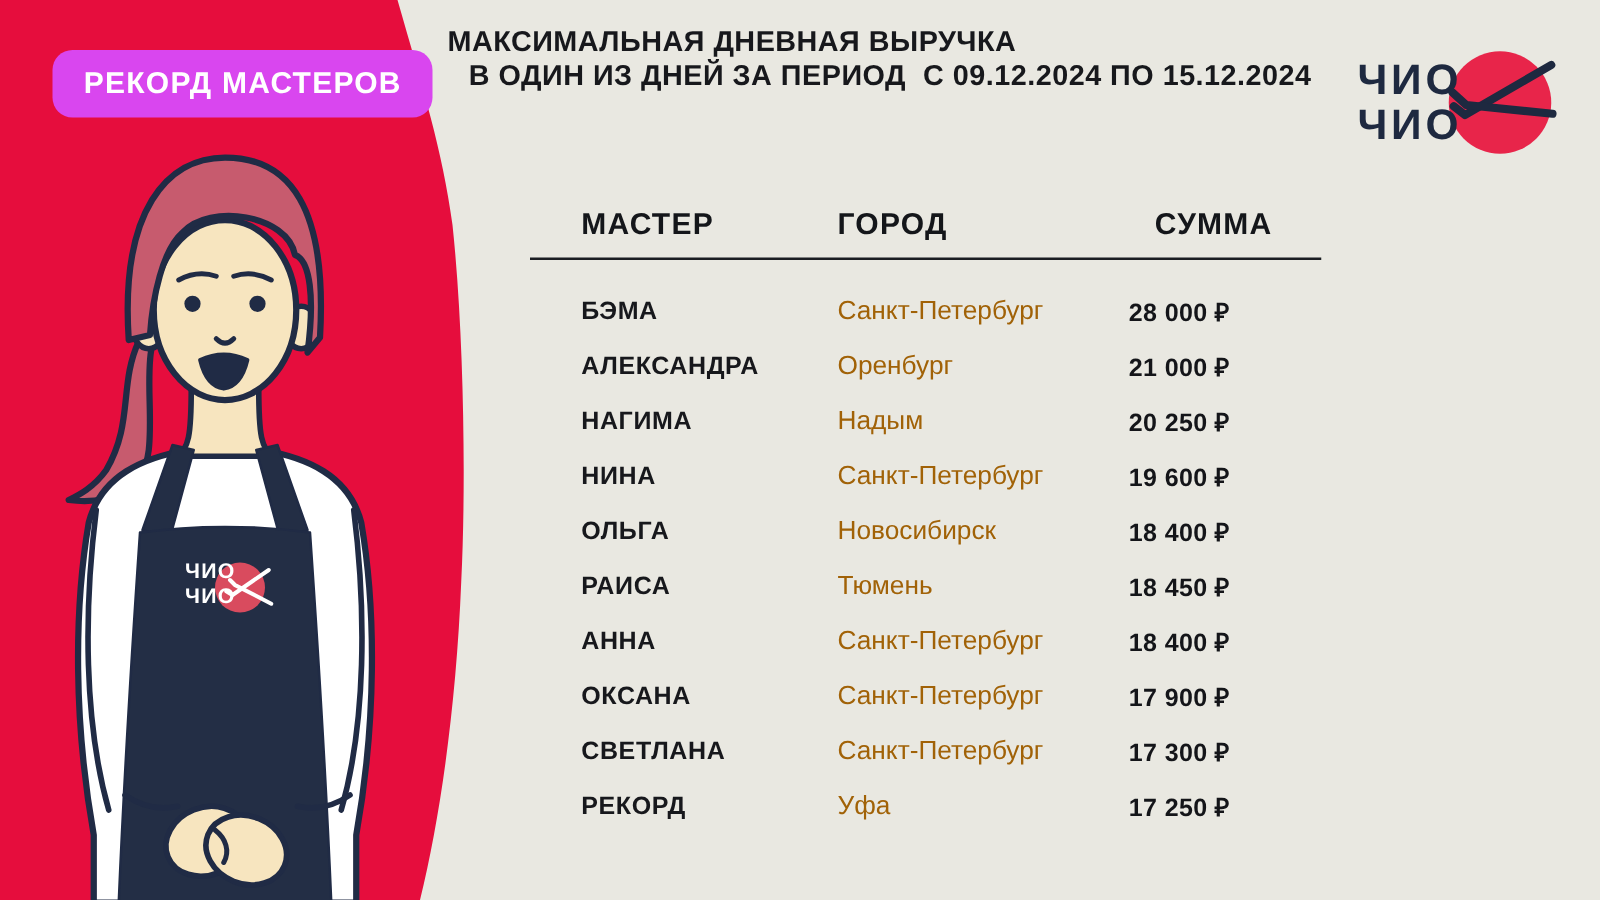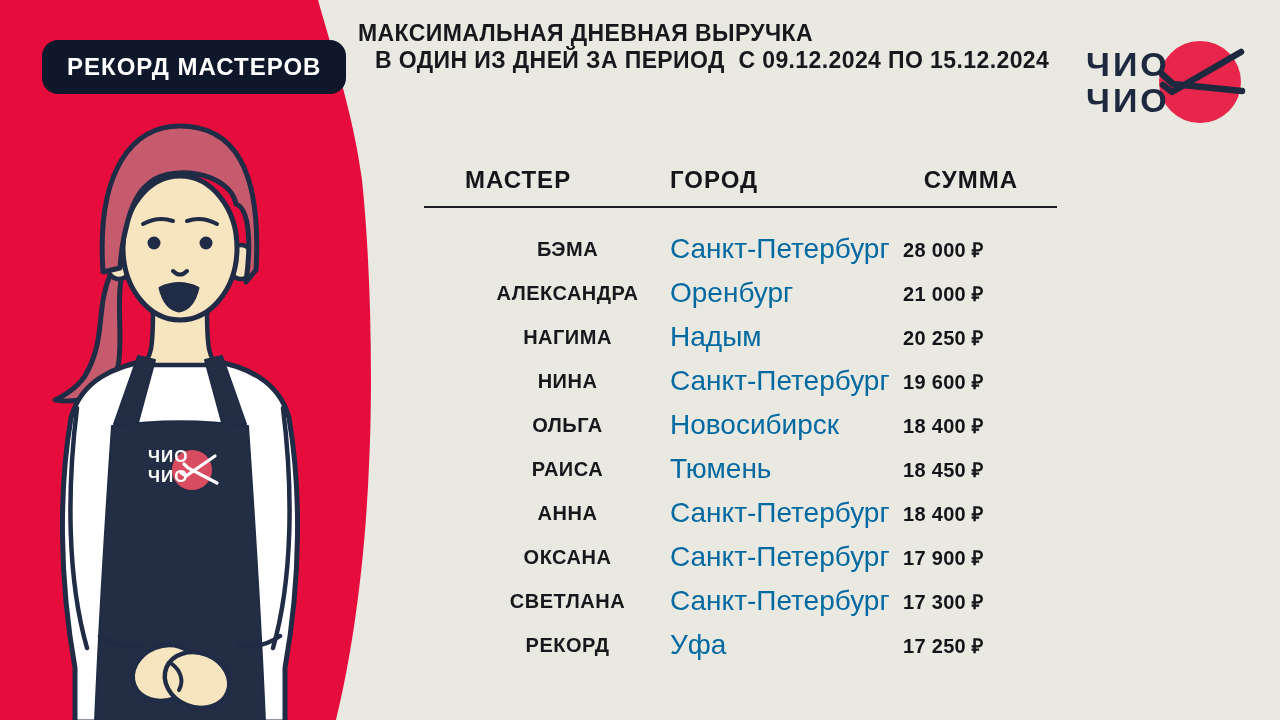--- a/index.html
+++ b/index.html
@@ -7,21 +7,21 @@
     width:1280px;height:720px;position:relative;overflow:hidden;
     background:#e9e8e1;
     font-family:"Liberation Sans",sans-serif;
     color:#17181c;
   }
   
   .panel-svg{position:absolute;left:0;top:0;}
   
   .badge{
     position:absolute;left:42px;top:40px;
-    background:#0f172a;color:#ffffff;
+    background:#d946ef;color:#ffffff;
     border-radius:16px;padding:13px 25px;
     font-size:24px;font-weight:bold;letter-spacing:1px;
   }
   
   .title{position:absolute;left:358px;top:20px;width:740px;}
   .title .line{font-size:23px;font-weight:bold;letter-spacing:.4px;white-space:pre;color:#17181c;}
   .title .line2{padding-left:17px;}
   
   .logo-circle-svg{position:absolute;left:1140px;top:26px;z-index:1;}
   .logo-text{
@@ -30,22 +30,22 @@
   }
   .logo-scissors-svg{position:absolute;left:1140px;top:26px;z-index:3;}
   
   .table{position:absolute;left:424px;top:152px;width:633px;margin-top:14px;}
   .thead{display:grid;grid-template-columns:205px 233px 115px;padding-left:41px;}
   .thead .h{font-size:24px;font-weight:bold;letter-spacing:1px;color:#14161a;}
   .thead .h.sum-h{text-align:right;}
   .divider{border:none;border-top:2px solid #1b1d22;margin:12px 0 0 0;width:633px;}
   .tbody{margin-top:19px;}
   .row{display:grid;grid-template-columns:205px 233px 115px;height:44px;align-items:center;padding-left:41px;}
-  .row .master{font-size:20px;font-weight:bold;letter-spacing:.5px;color:#17181c;text-align:center;}
-  .row .city{font-size:28px;color:#0369a1;}
+  .row .master{font-size:20px;font-weight:bold;letter-spacing:.5px;color:#17181c;}
+  .row .city{font-size:21px;color:#a16207;}
   .row .sum{font-size:20px;font-weight:bold;text-align:left;letter-spacing:.3px;color:#141519;}
 </style>
 </head>
 <body>
 
 <svg class="panel-svg" width="400" height="720" viewBox="0 0 400 720">
 
   <path d="M0,0 L318,0 C338,70 354,120 362,180 C371,265 373,385 369,465 C365,565 352,655 336,720 L0,720 Z" fill="#e60d3d"></path>
   <g stroke="#202b45" stroke-linecap="round" stroke-linejoin="round">
 

